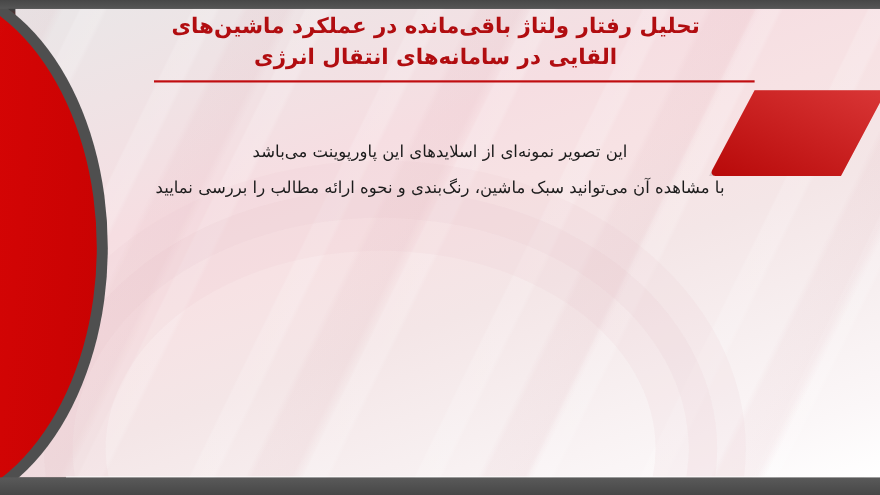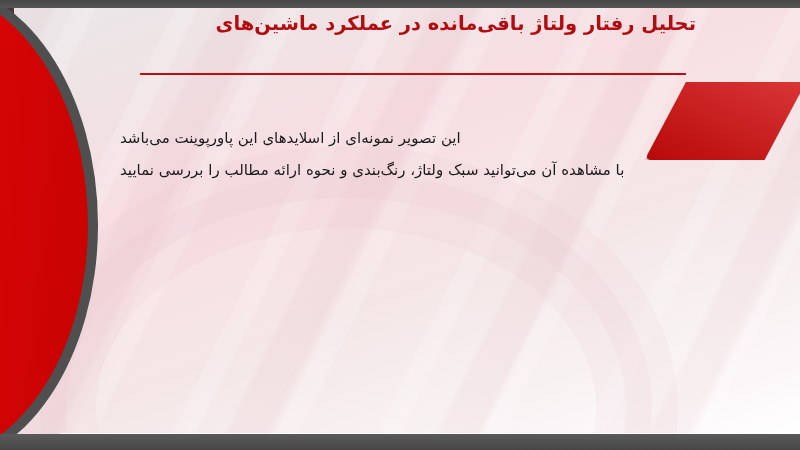--- a/index.html
+++ b/index.html
@@ -159,21 +159,21 @@
     background: linear-gradient(180deg, #3c3c3c 0%, #3c3c3c 2%, #c40000 6%, #c60000 92%, #3c3c3c 98%);
     z-index: 2;
   }
 
   
   .title-block {
     position: absolute;
     right: 104px;
     top: 10px;
     width: 600px;
-    text-align: right;
+    text-align: center;
     direction: rtl;
     z-index: 8;
   }
   .title-line {
     color: #b10d10;
     font-size: 19.5px;
     font-weight: bold;
     line-height: 28px;
     letter-spacing: 0px;
     white-space: nowrap;
@@ -188,21 +188,21 @@
     z-index: 8;
   }
 
   
   .body-block {
     position: absolute;
     right: 120px;
     top: 122px;
     width: 560px;
     direction: rtl;
-    text-align: left;
+    text-align: center;
     z-index: 8;
   }
   .body-line {
     color: #1b1b1b;
     font-size: 15px;
     line-height: 32px;
     white-space: nowrap;
   }
 
   
@@ -250,25 +250,26 @@
     <div class="right-wedge-shade"></div>
   </div>
 
   <div class="leaf-edge"></div>
   <div class="leaf-outline"></div>
   <div class="leaf"></div>
   <div class="leaf-sheen"></div>
 
   <div class="title-block">
     <div class="title-line">تحلیل رفتار ولتاژ باقی‌مانده در عملکرد ماشین‌های</div>
+    <div class="title-line">القایی در سامانه‌های انتقال انرژی</div>
   </div>
   <div class="title-rule"></div>
 
   <div class="body-block">
     <div class="body-line">این تصویر نمونه‌ای از اسلایدهای این پاورپوینت می‌باشد</div>
-    <div class="body-line">با مشاهده آن می‌توانید سبک ولتاژ، رنگ‌بندی و نحوه ارائه مطالب را بررسی نمایید</div>
+    <div class="body-line">با مشاهده آن می‌توانید سبک ماشین، رنگ‌بندی و نحوه ارائه مطالب را بررسی نمایید</div>
   </div>
 
   <div class="top-bar"></div>
   <div class="panel-edge"></div>
   <div class="bottom-bar"></div>
 
 </div>
 
 </body></html>

